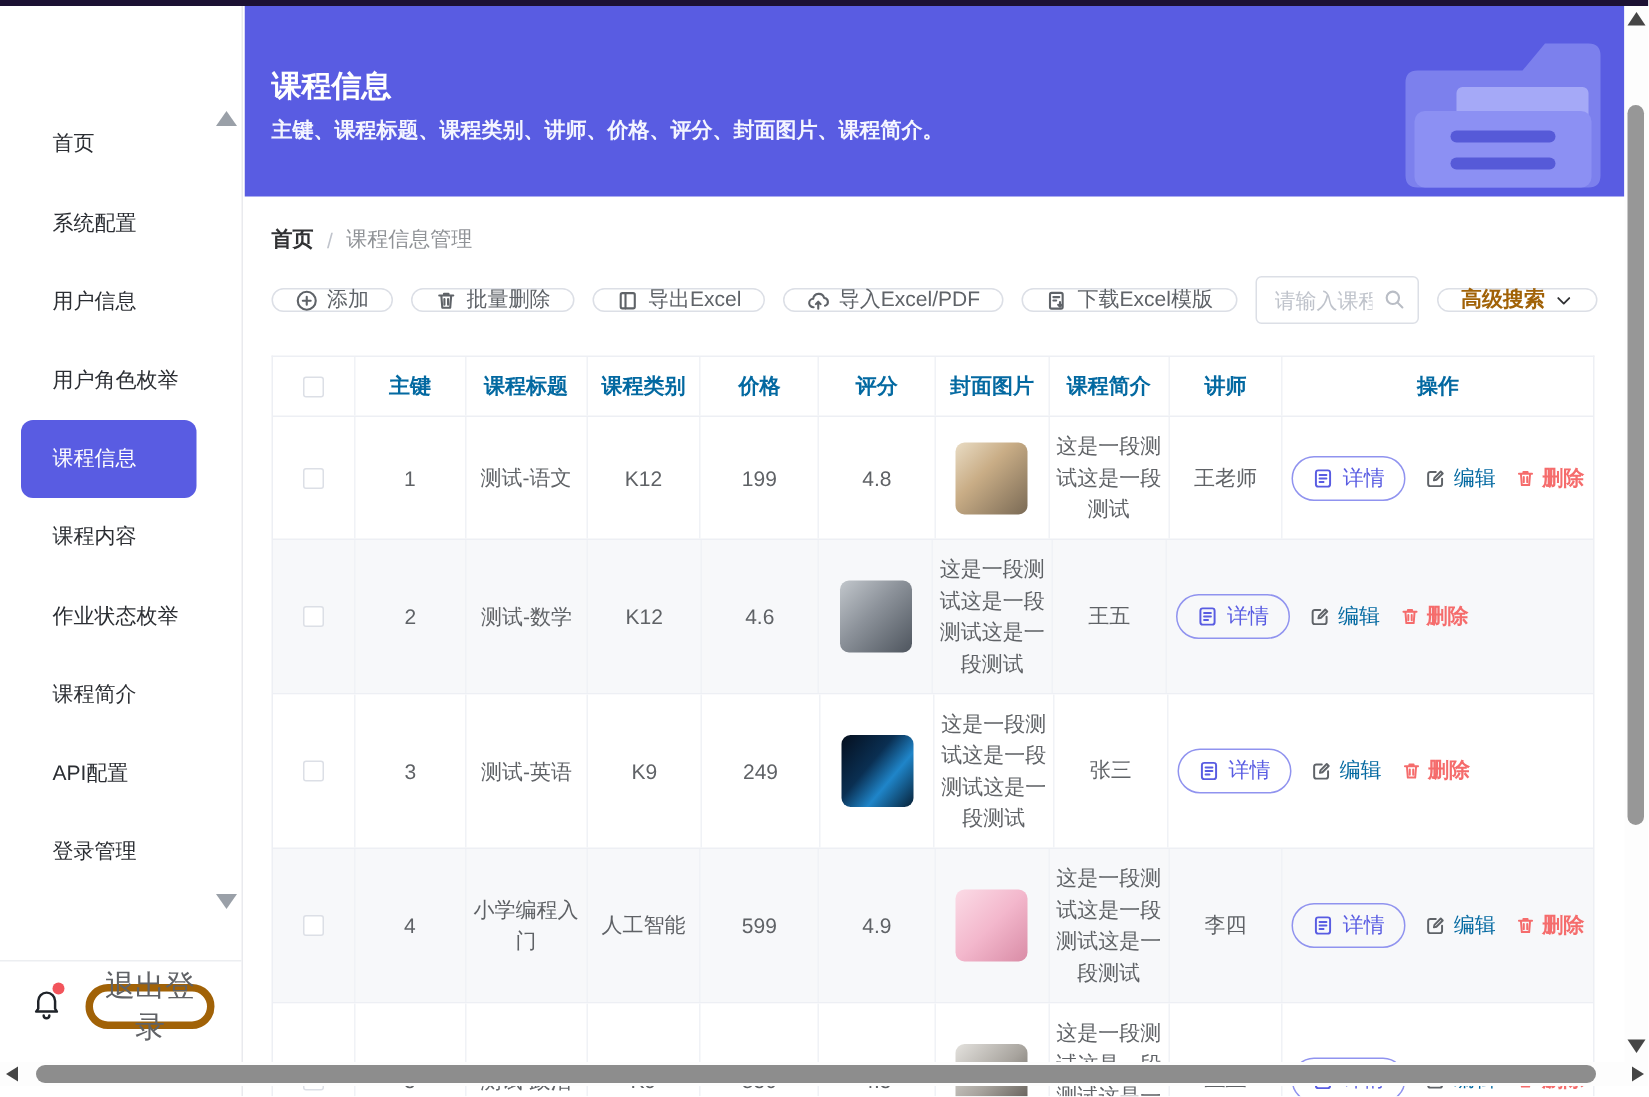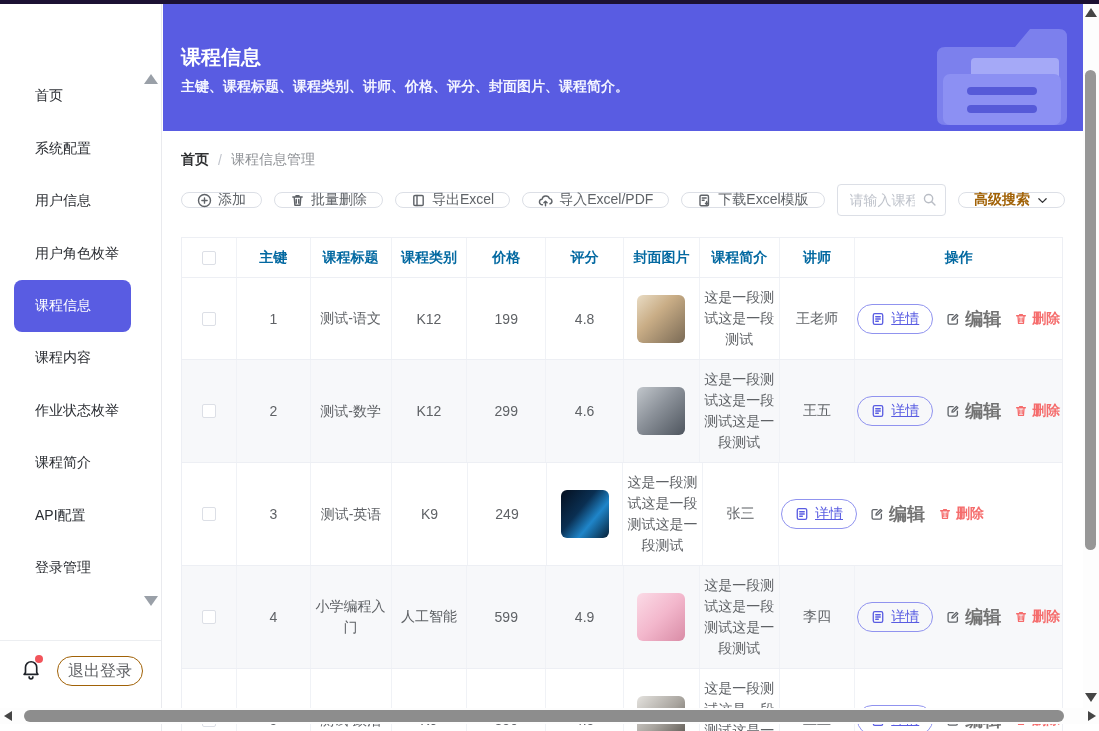--- a/index.html
+++ b/index.html
@@ -16,22 +16,22 @@
   .scroll-up, .scroll-down { position:absolute; left:144px; width:0; height:0; cursor:pointer; }
   .scroll-up { top:70px; border-left:7px solid transparent; border-right:7px solid transparent; border-bottom:10px solid #9aa0a8; }
   .scroll-down { top:592px; border-left:7px solid transparent; border-right:7px solid transparent; border-top:10px solid #9aa0a8; }
   .nav { position:absolute; top:66px; left:0; right:0; }
   .nav-item { height:52.5px; display:flex; align-items:center; padding-left:35px; font-size:14px; color:#2b2e33; cursor:pointer; }
   .nav-item.active { background:#595ce2; color:#fff; margin:0 30px 0 14px; padding-left:21px; border-radius:8px; height:52px; }
   .sidebar-footer { position:absolute; left:0; right:0; bottom:0; height:91px; border-top:1px solid #eceef1; }
   .bell-wrap { position:absolute; left:20px; top:18px; width:26px; height:26px; cursor:pointer; }
   .bell-wrap svg { stroke:#1f2329; }
   .notif-dot { position:absolute; left:15px; top:-4px; width:8px; height:8px; border-radius:50%; }
-  .logout-btn { position:absolute; left:57px; top:15px; width:86px; height:30px; border:1px solid #a16207; border-radius:15px; background:#fff;
-    display:flex; align-items:center; justify-content:center; font-size:16px; color:#606266; cursor:pointer; }
+  .logout-btn { position:absolute; left:57px; top:15px; width:86px; height:30px; border:5px solid #a16207; border-radius:15px; background:#fff;
+    display:flex; align-items:center; justify-content:center; font-size:20px; color:#606266; cursor:pointer; }
 
   
   .main { position:absolute; left:163px; top:4px; right:16px; bottom:0; overflow:hidden; background:#fff; }
   .banner { position:relative; height:127px; background:#595ce2; overflow:hidden; }
   .banner-title { position:absolute; left:18px; top:40px; font-size:20px; font-weight:700; color:#fff; }
   .banner-sub { position:absolute; left:18px; top:74px; font-size:14px; font-weight:600; color:#f4f5ff; }
   .folder-icon { position:absolute; right:6px; top:10px; }
 
   .breadcrumb { margin:20px 0 0 18px; font-size:14px; display:flex; align-items:center; }
   .bc-root { font-weight:700; color:#303133; cursor:pointer; }
@@ -65,23 +65,23 @@
   .cell-title-text { line-height:21px; padding:4px 3px; word-break:break-all; }
   .checkbox { width:14px; height:14px; border:1px solid #dcdfe6; border-radius:2px; background:#fff; cursor:pointer; }
   .cover { width:48px; height:48px; border-radius:6px; }
   .cover-laptop-workspace { background:linear-gradient(135deg,#e9dcc4 0%,#c9ad86 40%,#7a6a55 100%); }
   .cover-reading-book { background:linear-gradient(135deg,#c2c7cc 0%,#8b9199 45%,#4e555e 100%); }
   .cover-blue-wave { background:linear-gradient(130deg,#050f1e 0%,#0a2f52 40%,#1f85c9 65%,#072036 100%); }
   .cover-anime-girl { background:linear-gradient(135deg,#fbdbe6 0%,#f3b7cc 50%,#d98ca6 100%); }
   .cover-team-meeting { background:linear-gradient(135deg,#e4e2de 0%,#a8a49e 50%,#534e48 100%); }
   .ops { display:flex; align-items:center; justify-content:center; gap:13px; }
   .detail-btn { height:30px; padding:12px 13px; border:1px solid #9093ef; border-radius:15px; background:transparent; display:flex; align-items:center; gap:6px;
-    font-size:14px; color:#595ce2; cursor:pointer; font-family:inherit;text-decoration:underline; }
+    font-size:14px; color:#595ce2; cursor:pointer; font-family:inherit; }
   .detail-btn svg { stroke:#595ce2; }
-  .edit-btn { display:flex; align-items:center; gap:5px; font-size:18px; color:#737373; font-weight:700; cursor:pointer; }
+  .edit-btn { display:flex; align-items:center; gap:5px; font-size:14px; color:#0369a1; font-weight:400; cursor:pointer; }
   .edit-btn svg { stroke:#5f6368; }
   .delete-btn { display:flex; align-items:center; gap:4px; font-size:14px; color:#f56c6c; font-weight:600; cursor:pointer; }
   .delete-btn svg { stroke:#f56c6c; }
 
   
   .v-scrollbar { position:absolute; right:0; top:4px; width:16px; height:704px; background:#fdfdfd; z-index:8; }
   .v-thumb { position:absolute; left:2px; top:66px; width:11px; height:480px; background:#979797; border-radius:6px; cursor:pointer; }
   .v-arrow-up { position:absolute; left:2px; top:4px; width:0; height:0; border-left:6px solid transparent; border-right:6px solid transparent; border-bottom:9px solid #454545; cursor:pointer; }
   .v-arrow-down { position:absolute; left:2px; bottom:6px; width:0; height:0; border-left:6px solid transparent; border-right:6px solid transparent; border-top:9px solid #454545; cursor:pointer; }
   .h-scrollbar { position:absolute; left:0; bottom:7px; width:1099px; height:16px; background:#fdfdfd; z-index:10; }
@@ -285,21 +285,20 @@
 
           <div class="trow">
             <div class="cell w-check">
               <span class="checkbox"></span>
             </div>
             <div class="cell w-id">2</div>
             <div class="cell w-title">
               <span class="cell-title-text">测试-数学</span>
             </div>
             <div class="cell w-cat">K12</div>
-            <div class="cell w-price">299</div>
             <div class="cell w-rating">4.6</div>
             <div class="cell w-cover">
               <div class="cover cover-reading-book"></div>
             </div>
             <div class="cell w-intro">
               <span class="cell-intro-text">这是一段测试这是一段测试这是一段测试</span>
             </div>
             <div class="cell w-teacher">王五</div>
             <div class="cell w-ops ops">
               <button class="detail-btn">

